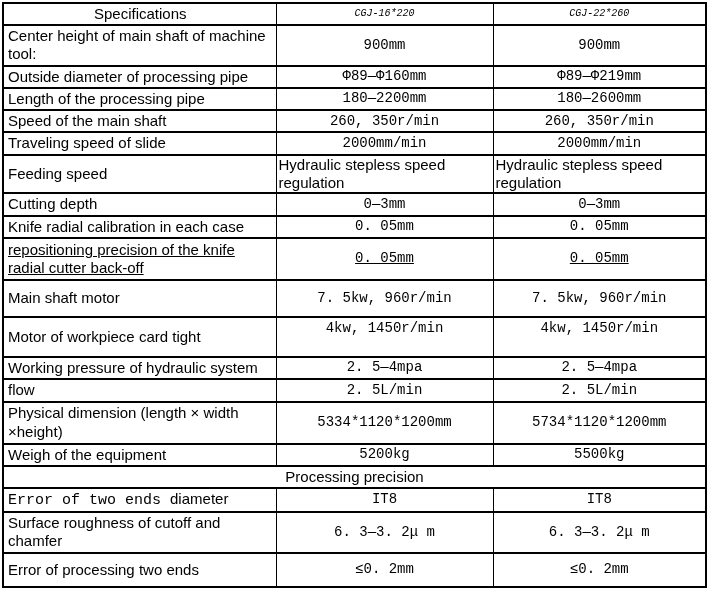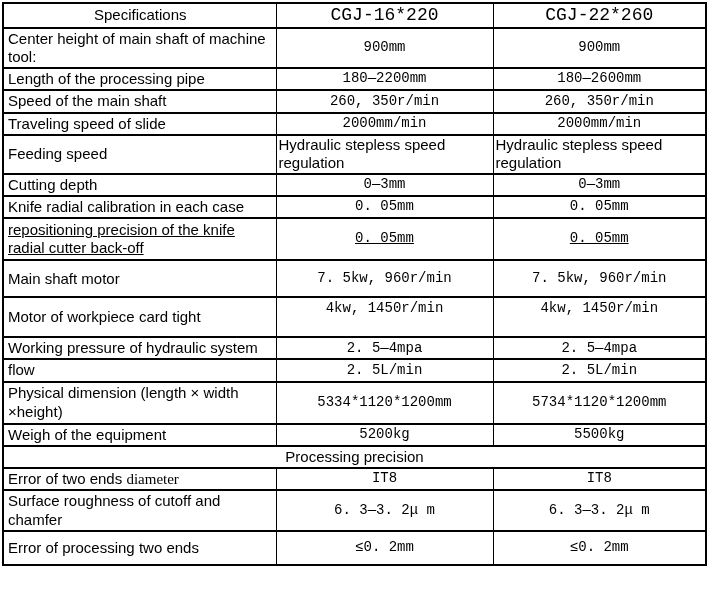--- a/index.html
+++ b/index.html
@@ -43,40 +43,41 @@
   td.header-label {
     text-align: center;
     font: 15px/1.2 "Liberation Sans", sans-serif;
   }
   td.value-cell {
     font: 14px/1.25 "Liberation Mono", monospace;
     text-align: center;
     padding: 0 2px;
   }
   td.header-value {
-    font-size: 18px;
+    font-size: 10px;
+    font-style: italic;
   }
   td.value-sans {
     font: 15px/1.22 "Liberation Sans", sans-serif;
     text-align: left;
   }
   td.value-top {
     vertical-align: top;
     padding-top: 2px;
   }
   td.section-cell {
     font: 15px/1.2 "Liberation Sans", sans-serif;
     text-align: center;
   }
   span.serif-part {
-    font-family: Liberation Sans, sans-serif;
+    font-family: Liberation Mono, monospace;
     margin-top: 18px;
   }
   span.sans-part {
-    font-family: Liberation Serif, serif;
+    font-family: Liberation Sans, sans-serif;
   }
 </style>
 </head>
 <body>
 
 <div class="page">
   <table class="spec-table">
     <colgroup>
       <col class="c0">
       <col class="c1">
@@ -85,20 +86,25 @@
     <tbody>
         <tr style="height: 21px;">
           <td class="cell label-cell header-label">Specifications</td>
           <td class="cell value-cell header-value">CGJ-16*220</td>
           <td class="cell value-cell header-value">CGJ-22*260</td>
         </tr>
         <tr style="height: 40px;">
           <td class="cell label-cell">Center height of main shaft of machine tool:</td>
           <td class="cell value-cell">900mm</td>
           <td class="cell value-cell">900mm</td>
+        </tr>
+        <tr style="height: 22px;">
+          <td class="cell label-cell">Outside diameter of processing pipe</td>
+          <td class="cell value-cell">Φ89—Φ160mm</td>
+          <td class="cell value-cell">Φ89—Φ219mm</td>
         </tr>
         <tr style="height: 22px; padding-left: 20px;">
           <td class="cell label-cell">Length of the processing pipe</td>
           <td class="cell value-cell">180—2200mm</td>
           <td class="cell value-cell">180—2600mm</td>
         </tr>
         <tr style="height: 22px; border-radius: 6px;">
           <td class="cell label-cell">Speed of the main shaft</td>
           <td class="cell value-cell">260, 350r/min</td>
           <td class="cell value-cell">260, 350r/min</td>

